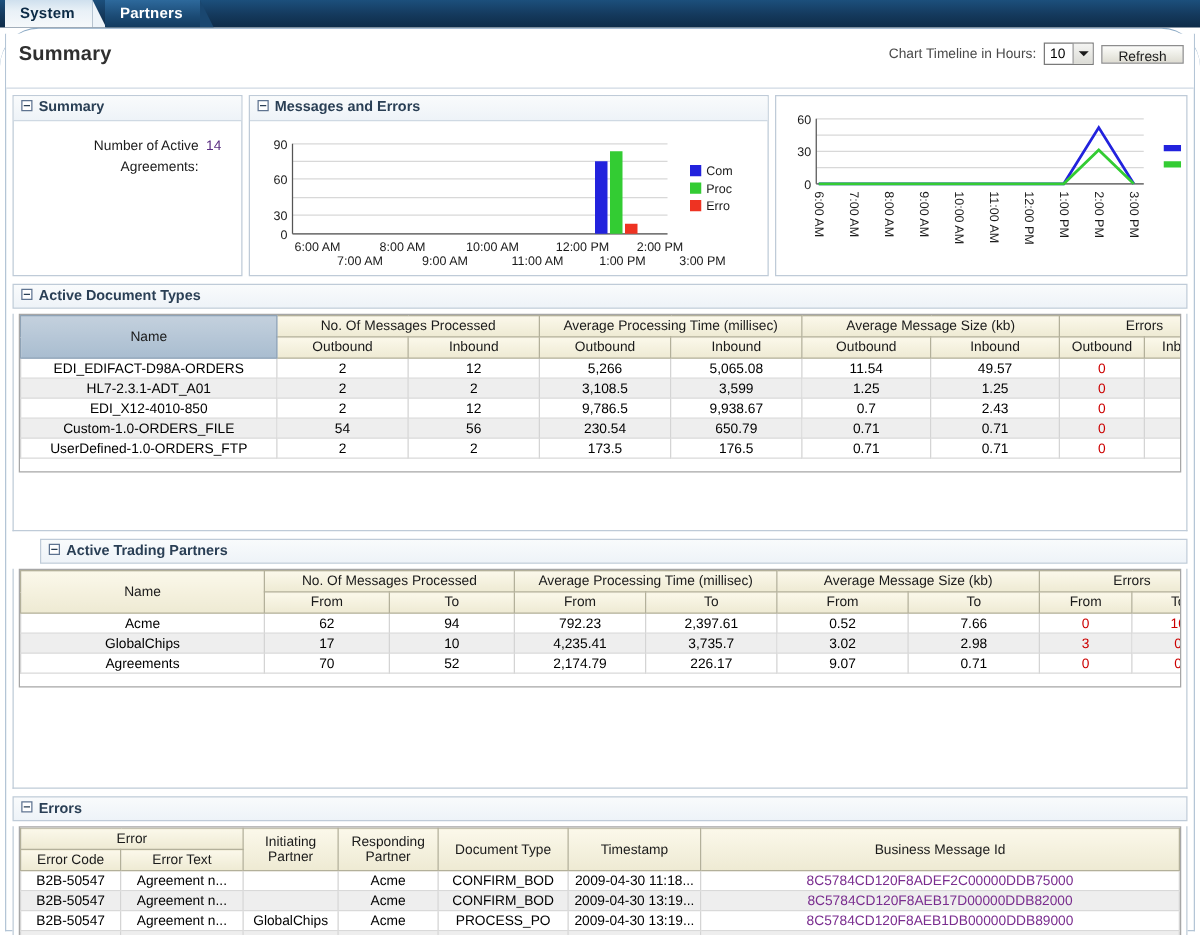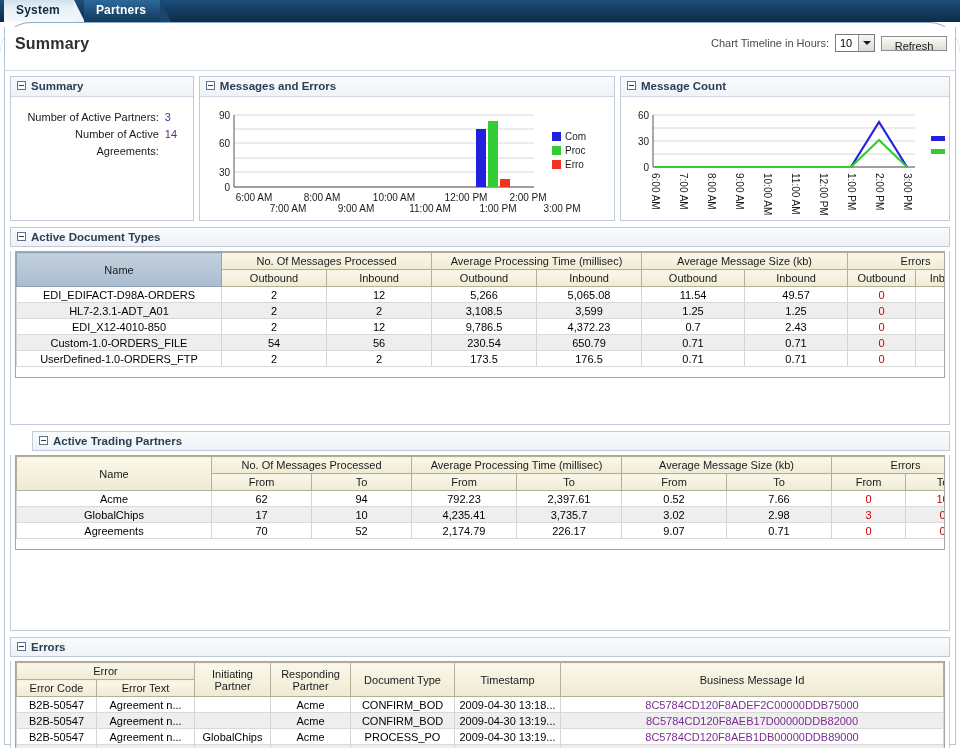--- a/index.html
+++ b/index.html
@@ -309,24 +309,20 @@
 
   <div class="toprow">
 
     <div class="panel panel-summary">
       <div class="panel-head">
         <span class="toggle-box"></span><span>Summary</span>
       </div>
       <div class="panel-body">
         <div class="sum-list">
           <div class="sum-row">
-            <span class="lbl">Number of Active Partners:</span>
-            <span class="val">3</span>
-          </div>
-          <div class="sum-row">
             <span class="lbl">Number of Active Agreements:</span>
             <span class="val">14</span>
           </div>
         </div>
       </div>
     </div>
 
     <div class="panel panel-msgerr">
       <div class="panel-head">
         <span class="toggle-box"></span><span>Messages and Errors</span>
@@ -377,23 +373,20 @@
               <text class="legend-text" x="361" y="53">Proc</text>
               <rect x="348" y="59" width="9" height="9" fill="#ee3322"></rect>
               <text class="legend-text" x="361" y="67">Erro</text>
             </g>
           </svg>
         </div>
       </div>
     </div>
 
     <div class="panel panel-msgcount">
-      <div class="panel-head">
-        <span class="toggle-box"></span><span>Message Count</span>
-      </div>
       <div class="panel-body">
         <div class="chart-wrap">
           <svg class="chart-svg" width="320" height="118" viewBox="0 0 320 118">
             <rect x="0" y="0" width="320" height="118" fill="#ffffff"></rect>
             <g stroke="#d8d8d8" stroke-width="1">
               <line x1="28" y1="66" x2="290" y2="66"></line>
               <line x1="28" y1="53" x2="290" y2="53"></line>
               <line x1="28" y1="40" x2="290" y2="40"></line>
               <line x1="28" y1="27" x2="290" y2="27"></line>
               <line x1="28" y1="14" x2="290" y2="14"></line>
@@ -485,21 +478,21 @@
               <td>1.25</td>
               <td>1.25</td>
               <td class="err">0</td>
               <td class="err">0</td>
             </tr>
             <tr>
               <td>EDI_X12-4010-850</td>
               <td>2</td>
               <td>12</td>
               <td>9,786.5</td>
-              <td>4,372.23</td>
+              <td>9,938.67</td>
               <td>0.7</td>
               <td>2.43</td>
               <td class="err">0</td>
               <td class="err">0</td>
             </tr>
             <tr class="alt">
               <td>Custom-1.0-ORDERS_FILE</td>
               <td>54</td>
               <td>56</td>
               <td>230.54</td>
@@ -641,21 +634,21 @@
                   <th>Error Text</th>
                 </tr>
               </thead>
               <tbody>
                 <tr>
                   <td>B2B-50547</td>
                   <td>Agreement n...</td>
                   <td></td>
                   <td>Acme</td>
                   <td>CONFIRM_BOD</td>
-                  <td>2009-04-30 13:18...</td>
+                  <td>2009-04-30 11:18...</td>
                   <td class="msgid">8C5784CD120F8ADEF2C00000DDB75000</td>
                 </tr>
                 <tr class="alt">
                   <td>B2B-50547</td>
                   <td>Agreement n...</td>
                   <td></td>
                   <td>Acme</td>
                   <td>CONFIRM_BOD</td>
                   <td>2009-04-30 13:19...</td>
                   <td class="msgid">8C5784CD120F8AEB17D00000DDB82000</td>

